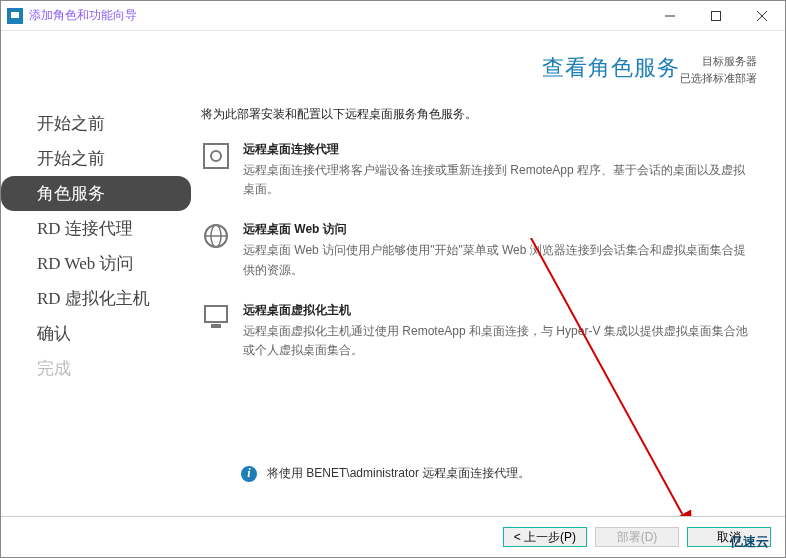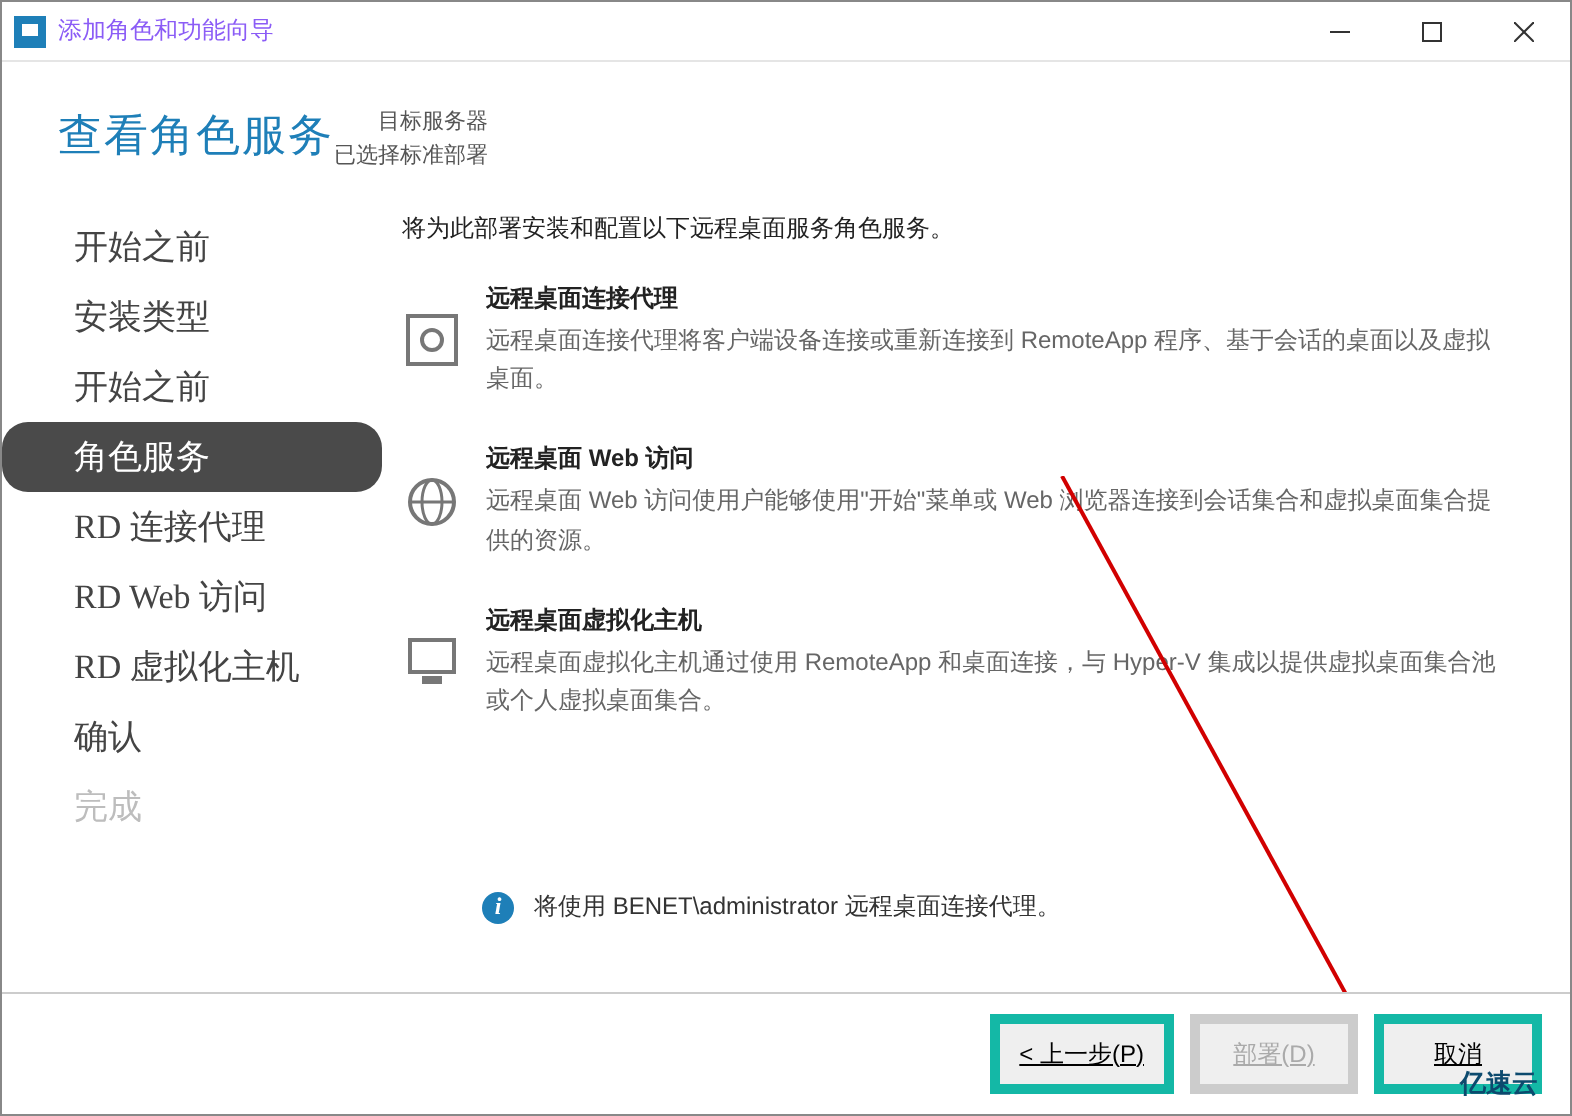--- a/index.html
+++ b/index.html
@@ -2,38 +2,38 @@
 <html><head>
 <meta charset="utf-8">
 <style>
   * { box-sizing: border-box; margin: 0; padding: 0; }
   body { font-family: "Microsoft YaHei", "Segoe UI", sans-serif; font-size: 12px; background: #fff; }
   .window { width: 786px; height: 558px; border: 1px solid #888; background: #fff; display: flex; flex-direction: column; position: relative;}
   .titlebar { height: 30px; display: flex; align-items: center; padding: 0 0 0 6px; border-bottom: 1px solid #e5e5e5;}
   .title-icon { width: 16px; height: 16px; background: #1e7fb8; margin-right: 6px; display:inline-flex;align-items:center;justify-content:center;}
   .title-text { flex: 1; font-size: 12px; color: #8b5cf6;}
   .winbtn { width: 46px; height: 30px; display: flex; align-items: center; justify-content: center; color: #333;}
-  .header-area { padding: 22px 28px 12px 28px; display:flex; justify-content:flex-start;}
+  .header-area { padding: 22px 28px 12px 28px; display:flex; justify-content:flex-end;}
   .page-title { font-size: 22px; color: #1e7fb8; font-weight: 300; letter-spacing:1px;}
   .target-info { text-align: right; font-size: 11px; color: #555; line-height:1.5;}
   .body-area { flex:1; display:flex; padding: 2px 0 0 0; overflow:hidden;}
   .sidebar { width: 190px; padding: 6px 0;}
   .side-item { padding: 6px 18px 6px 36px; font-size: 17px; color: #444; cursor:pointer;font-family:Liberation Serif, serif;}
   .side-item.active { background: #4a4a4a; color: #fff; border-radius: 13px;}
   .side-item.disabled { color: #bdbdbd;}
   .content { flex:1; padding: 6px 28px 0 10px; position:relative;}
   .intro-line { font-size: 12px; color:#222; margin-bottom: 18px;}
-  .role-row { display:flex; margin-bottom: 22px; align-items: center;}
+  .role-row { display:flex; margin-bottom: 22px;}
   .role-icon { width: 30px; height: 30px; flex:0 0 30px; margin-right: 12px; display:flex;align-items:center;justify-content:center;}
   .role-text b { display:block; font-size: 12px; color:#222; margin-bottom:3px; font-weight:600;}
   .role-text span { font-size: 12px; color:#666; line-height:1.6;}
   .info-row { position:absolute; bottom: 34px; left:50px; display:flex; align-items:center; font-size:12px; color:#333;}
   .info-icon { width:16px;height:16px;border-radius:50%;background:#1e7fb8;color:#fff;display:inline-flex;align-items:center;justify-content:center;font-style:italic;font-weight:bold;margin-right:10px;font-family:serif;}
   .footer { border-top:1px solid #ccc; padding: 10px 14px; display:flex; justify-content:flex-end; gap:8px;}
-  .btn { min-width:84px; height:40px; border:5px solid #14b8a6; background:#efefef; font-size:12px; padding:0 10px; cursor:pointer;text-decoration:underline; }
+  .btn { min-width:84px; height:20px; border:1px solid #14b8a6; background:#efefef; font-size:12px; padding:0 10px; cursor:pointer; }
   .btn.highlight { outline:2px solid #d10000; outline-offset:0;}
   .btn.disabled { color:#aaa; border-color:#ccc;}
   .arrow-svg { position:absolute; top:138px; left:130px; pointer-events:none;}
   .watermark { position:absolute; right:16px; bottom:6px; font-size:13px; color:#0c4a6e; font-weight:bold;}
 </style>
 </head>
 <body>
 
 <div class="window">
 
@@ -67,21 +67,20 @@
     <div class="page-title">查看角色服务</div>
     <div class="target-info">
       <div>目标服务器</div>
       <div>已选择标准部署</div>
     </div>
   </div>
 
   <div class="body-area">
     <div class="sidebar">
       <div class="side-item">开始之前</div>
-      <div class="side-item">安装类型</div>
       <div class="side-item">开始之前</div>
       <div class="side-item active">角色服务</div>
       <div class="side-item">RD 连接代理</div>
       <div class="side-item">RD Web 访问</div>
       <div class="side-item">RD 虚拟化主机</div>
       <div class="side-item">确认</div>
       <div class="side-item disabled">完成</div>
     </div>
 
     <div class="content">

